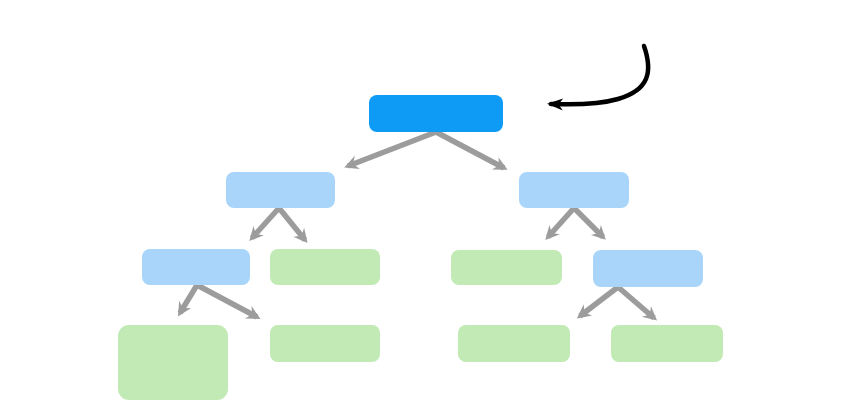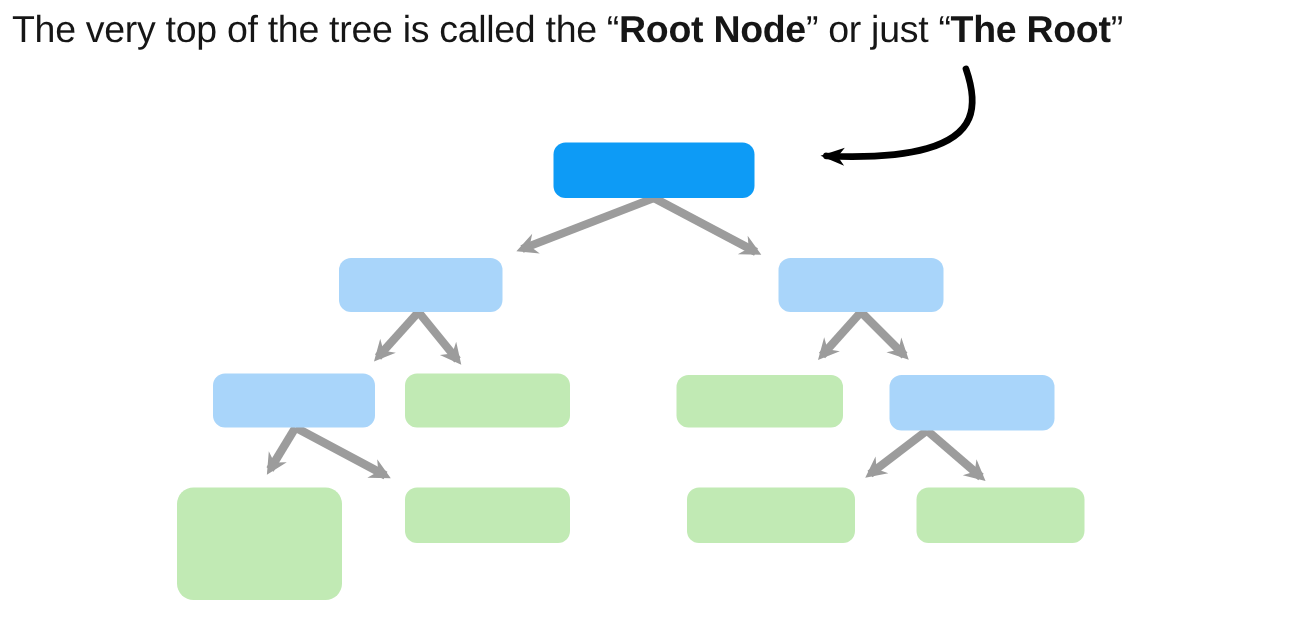--- a/index.html
+++ b/index.html
@@ -72,15 +72,14 @@
         <rect x="118" y="325" width="110" height="75" rx="11" fill="#C1EAB4"></rect>
         <rect x="270" y="325" width="110" height="37" rx="8" fill="#C1EAB4"></rect>
         <rect x="458" y="325" width="112" height="37" rx="8" fill="#C1EAB4"></rect>
         <rect x="611" y="325" width="112" height="37" rx="8" fill="#C1EAB4"></rect>
       </g>
     <g id="annotation-layer">
         <path d="M 644 46 C 653 72 649 90 618 99 C 599 104.5 576 105 551 104" fill="none" stroke="#000000" stroke-width="4.5" stroke-linecap="round" marker-end="url(#arrow-black)"></path>
       </g>
   </svg>
 
-  <p class="caption"><span>The very top of the tree is called the “</span><b>Root Node</b><span>” or just “</span><b>The Root</b><span>”</span></p>
 
 </div>
 
 </body></html>

